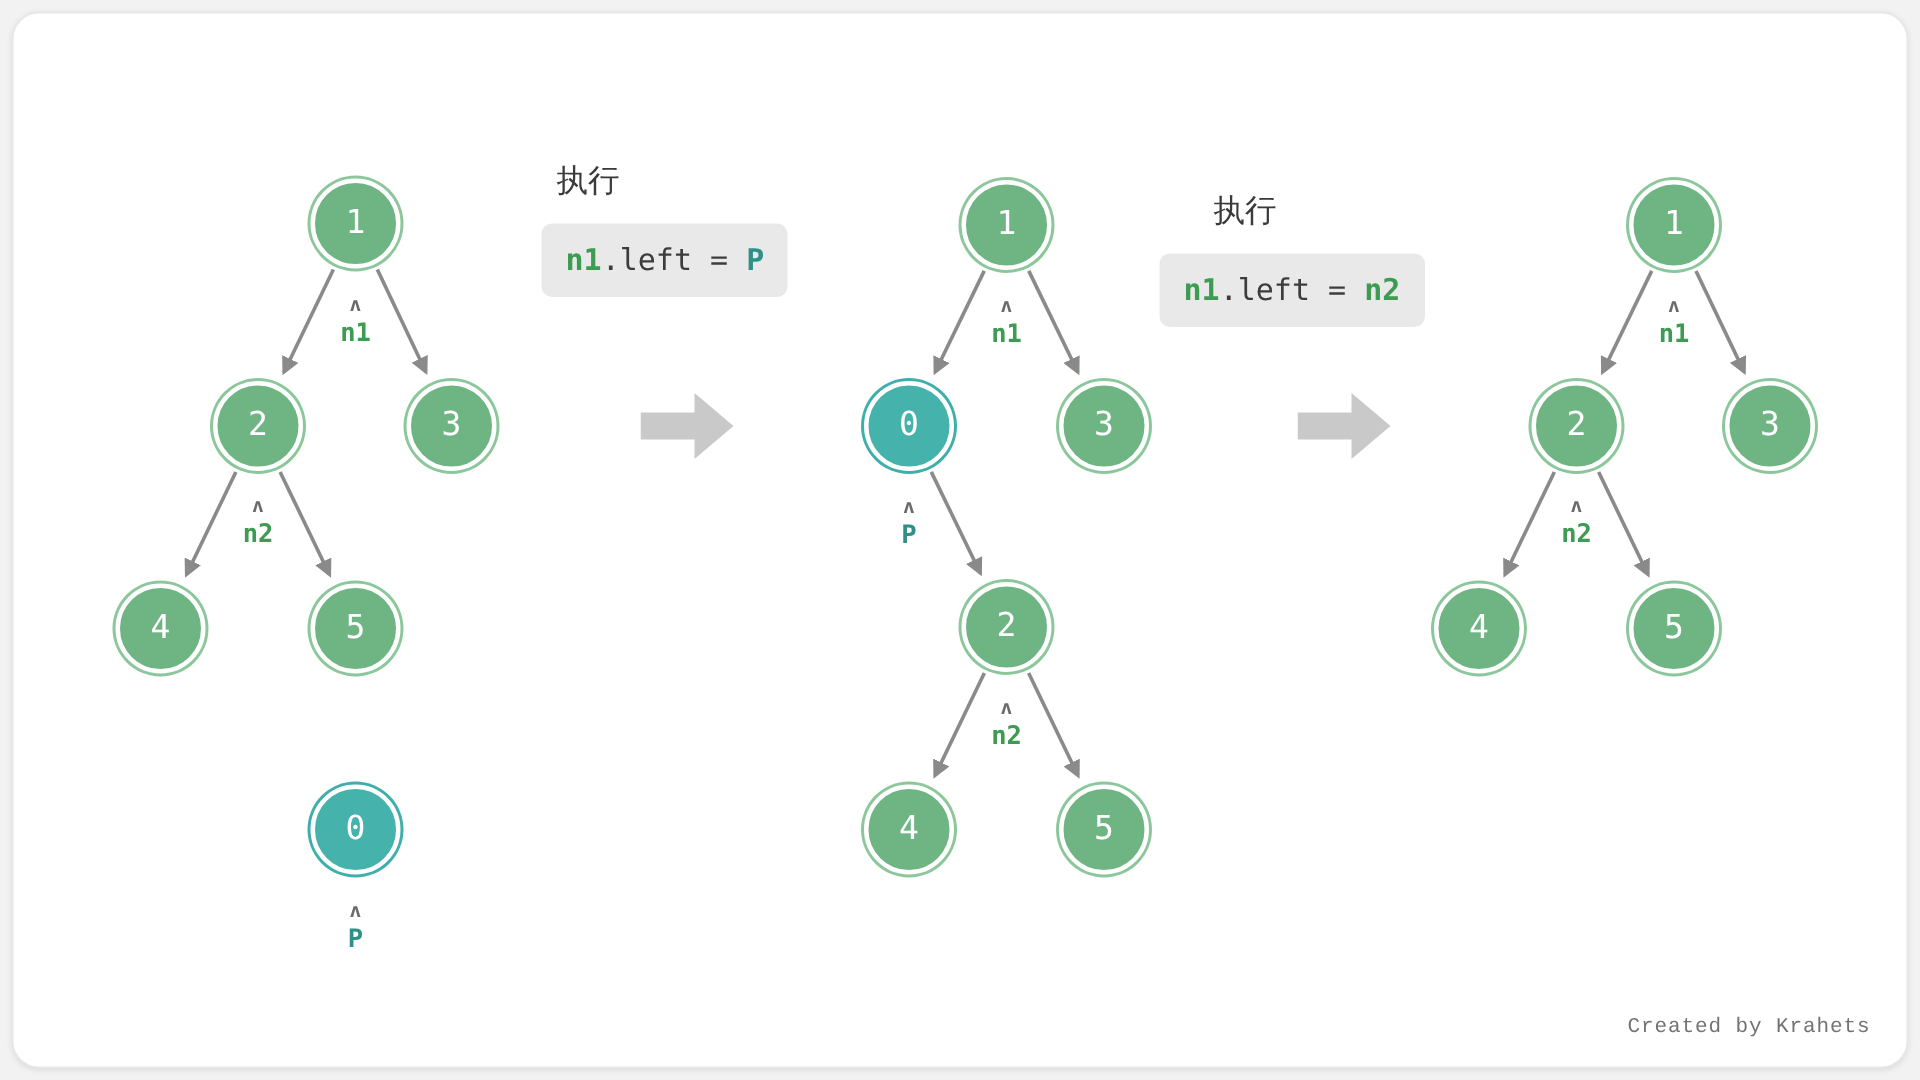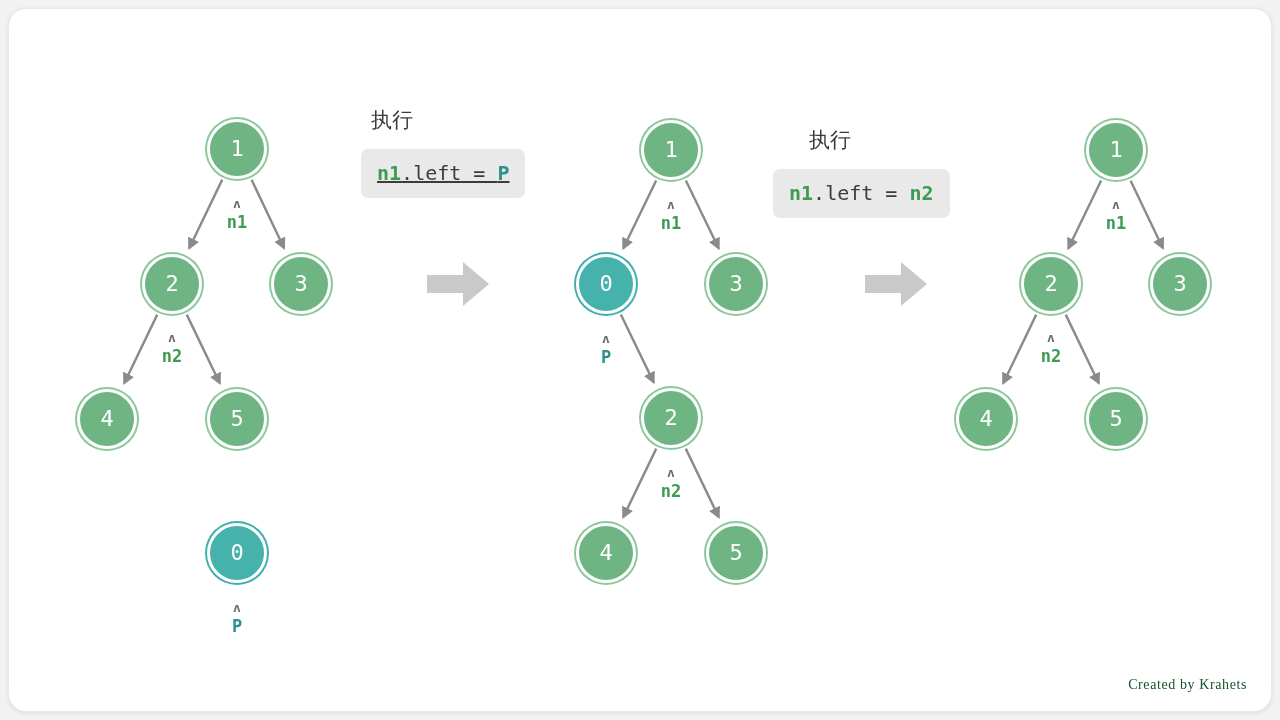--- a/index.html
+++ b/index.html
@@ -106,22 +106,22 @@
   .codebox .v-teal  { color: #2E9189; font-weight: bold; }
 
   
   .block-arrow {
     position: absolute;
     width: 62px;
     height: 48px;
   }
   .watermark {
     position: absolute;
-    color: #14532d;
-    font-family: Liberation Serif, serif;
+    color: #737373;
+    font-family: Liberation Mono, monospace;
     font-size: 14px;
     letter-spacing: 0.6px;
     white-space: nowrap;
   }
 </style>
 </head>
 <body>
 
 <div id="canvas">
   <div id="card">
@@ -181,21 +181,21 @@
     <div id="arrows-group">
         <div class="block-arrow" style="left: 418px; top: 251px;"><svg viewBox="0 0 62 48" width="62" height="48" xmlns="http://www.w3.org/2000/svg">
             <path d="M0 15 L36 15 L36 2 L62 24 L36 46 L36 33 L0 33 Z" fill="#c9c9c9"></path>
           </svg></div>
         <div class="block-arrow" style="left: 856px; top: 251px;"><svg viewBox="0 0 62 48" width="62" height="48" xmlns="http://www.w3.org/2000/svg">
             <path d="M0 15 L36 15 L36 2 L62 24 L36 46 L36 33 L0 33 Z" fill="#c9c9c9"></path>
           </svg></div>
       </div>
     <div id="steps-group">
         <div class="step-title" style="left: 362px; top: 97px;">执行</div>
-        <div class="codebox" style="left: 352px; top: 140px; text-decoration: underline;">
+        <div class="codebox" style="left: 352px; top: 140px;">
           <div><span class="v-green">n1</span><span>.left = </span><span class="v-teal">P</span></div>
         </div>
         <div class="step-title" style="left: 800px; top: 117px;">执行</div>
         <div class="codebox" style="left: 764px; top: 160px;">
           <div><span class="v-green">n1</span><span>.left = </span><span class="v-green">n2</span></div>
         </div>
       </div>
 
     <div class="watermark" style="right:24px; bottom:18px;">Created by Krahets</div>
   </div>

